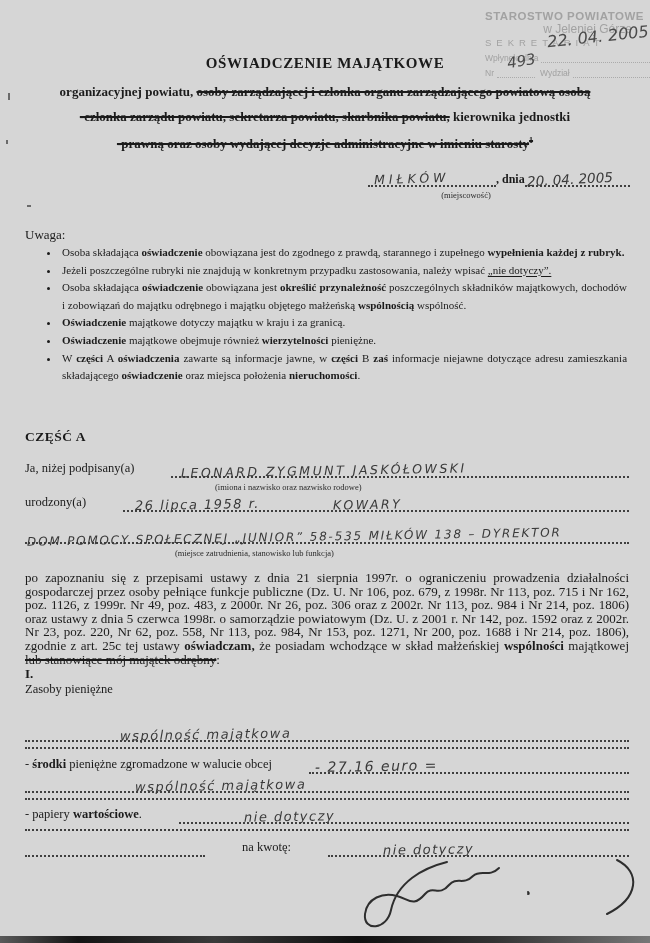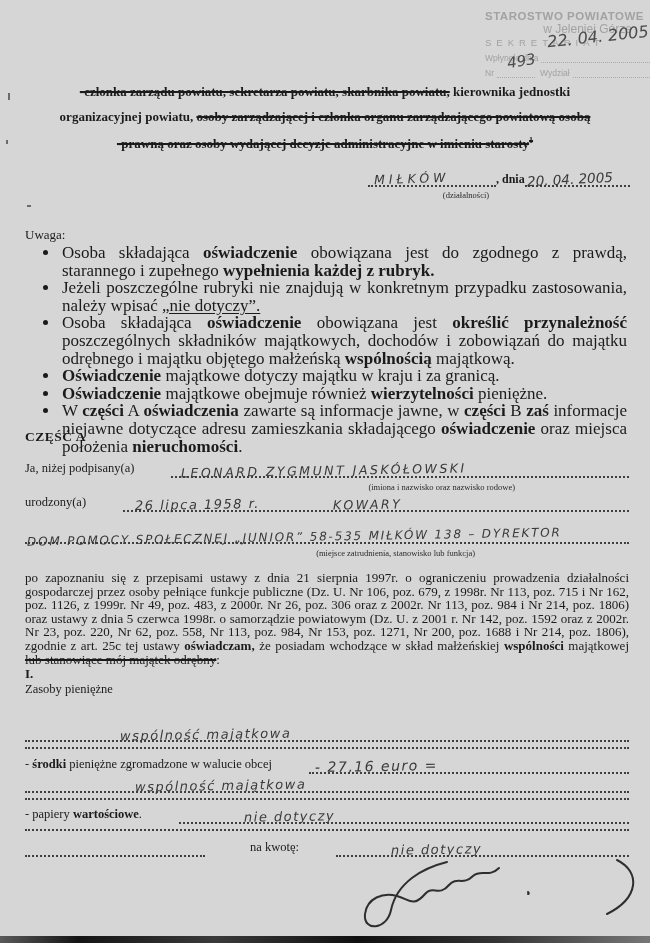--- a/index.html
+++ b/index.html
@@ -39,29 +39,29 @@
   .pd-leader.one{flex:0 0 128px;}
   .pd-leader.two{flex:1;}
   .pd-place{position:absolute;left:6px;bottom:-1px;font-size:12.5px;letter-spacing:4px;transform:rotate(-2deg);}
   .pd-date{position:absolute;left:2px;bottom:-2px;font-size:13.5px;transform:rotate(-3deg);}
   .pd-caption{font-size:8.5px;margin:3px 0 0 38px;width:120px;text-align:center;color:#2a2a2a;}
 
   
   .uwaga-label{position:absolute;top:227px;left:25px;font-size:13px;}
   .bullets{position:absolute;top:244px;left:28px;width:599px;}
   .bullets ul{margin:0;padding-left:32px;}
-  .bullets li{font-size:17px;line-height:17.6px;text-align:justify;padding-left:2px;}
+  .bullets li{font-size:11px;line-height:17.6px;text-align:justify;padding-left:2px;}
 
   .czesc{position:absolute;top:429px;left:25px;font-size:13.5px;font-weight:bold;letter-spacing:.5px;}
 
   
   .row{position:absolute;left:25px;width:604px;display:flex;align-items:flex-start;font-size:12.5px;gap:34px;}
   .leader{flex:1;position:relative;border-bottom:2px dotted #3f3f3f;height:15px;margin-left:3px;}
   .leader .hw{position:absolute;bottom:-2px;white-space:nowrap;}
-  .caption{position:absolute;font-size:8.5px;color:#2a2a2a;text-align:right;}
+  .caption{position:absolute;font-size:8.5px;color:#2a2a2a;text-align:left;}
 
   .hw-caps{letter-spacing:2.5px;font-size:12.5px;transform:rotate(-1deg);display:inline-block;}
   .hw-low{letter-spacing:1.5px;font-size:13px;transform:rotate(-1deg);display:inline-block;}
 
   .legal{position:absolute;top:571px;left:25px;width:604px;font-size:13px;
     line-height:13.6px;text-align:justify;}
 
   .sec-numeral{position:absolute;top:666px;left:25px;font-size:13px;font-weight:bold;}
   .sec-heading{position:absolute;top:682px;left:25px;font-size:12.5px;}
 
@@ -90,45 +90,46 @@
     <div class="stamp-row">
       <span>Nr</span>
       <span class="stamp-leader fix"></span>
       <span style="margin-left:5px;">Wydział</span>
       <span class="stamp-leader"></span>
     </div>
     <span class="hw stamp-hw-date">22. 04. 2005</span>
     <span class="hw stamp-hw-nr">493</span>
   </div>
 
+  <div class="title">OŚWIADCZENIE MAJĄTKOWE</div>
   <div class="subtitle">
+    <div><span>organizacyjnej powiatu, </span><span class="st">osoby zarządzającej i członka organu zarządzającego powiatową osobą</span></div>
     <div><span class="st">-członka zarządu powiatu, sekretarza powiatu, skarbnika powiatu,</span><span> kierownika jednostki</span></div>
-    <div><span>organizacyjnej powiatu, </span><span class="st">osoby zarządzającej i członka organu zarządzającego powiatową osobą</span></div>
     <div><span class="st">-prawną oraz osoby wydającej decyzje administracyjne w imieniu starosty</span><sup class="st">1</sup></div>
   </div>
 
   <div class="place-date">
     <div class="pd-row">
       <span class="pd-leader one">
         <span class="hw pd-place">MIŁKÓW</span>
       </span>
       <span style="font-weight:bold;">, dnia</span>
       <span class="pd-leader two">
         <span class="hw pd-date">20. 04. 2005</span>
       </span>
     </div>
-    <div class="pd-caption">(działalności)</div>
+    <div class="pd-caption">(miejscowość)</div>
   </div>
 
   <div class="uwaga-label">Uwaga:</div>
   <div class="bullets">
     <ul>
       <li><span>Osoba składająca </span><span class="b">oświadczenie</span><span> obowiązana jest do zgodnego z prawdą, starannego i zupełnego </span><span class="b">wypełnienia każdej z rubryk.</span></li>
       <li><span>Jeżeli poszczególne rubryki nie znajdują w konkretnym przypadku zastosowania, należy wpisać </span><span class="u">„nie dotyczy”.</span></li>
-      <li><span>Osoba składająca </span><span class="b">oświadczenie</span><span> obowiązana jest </span><span class="b">określić przynależność</span><span> poszczególnych składników majątkowych, dochodów i zobowiązań do majątku odrębnego i majątku objętego małżeńską </span><span class="b">wspólnością</span><span> majątkową.</span></li>
+      <li><span>Osoba składająca </span><span class="b">oświadczenie</span><span> obowiązana jest </span><span class="b">określić przynależność</span><span> poszczególnych składników majątkowych, dochodów i zobowiązań do majątku odrębnego i majątku objętego małżeńską </span><span class="b">wspólnością</span><span> wspólność.</span></li>
       <li><span class="b">Oświadczenie</span><span> majątkowe dotyczy majątku w kraju i za granicą.</span></li>
       <li><span class="b">Oświadczenie</span><span> majątkowe obejmuje również </span><span class="b">wierzytelności</span><span> pieniężne.</span></li>
       <li><span>W </span><span class="b">części</span><span> A </span><span class="b">oświadczenia</span><span> zawarte są informacje jawne, w </span><span class="b">części</span><span> B </span><span class="b">zaś</span><span> informacje niejawne dotyczące adresu zamieszkania składającego </span><span class="b">oświadczenie</span><span> oraz miejsca położenia </span><span class="b">nieruchomości</span><span>.</span></li>
     </ul>
   </div>
 
   <div class="czesc">CZĘŚĆ A</div>
 
   <div class="row" style="top:461px;">
     <span>Ja, niżej podpisany(a)</span>
@@ -181,21 +182,21 @@
   <div class="row" style="top:807px;">
     <span><span>- papiery </span><span class="b">wartościowe</span><span>.</span></span>
     <span class="leader">
       <span class="hw hw-low" style="left:65px;">nie dotyczy</span>
     </span>
   </div>
   <div class="dotline" style="top:817px;"></div>
 
   <div class="row" style="top:840px;">
     <span class="leader" style="flex:0 0 180px;margin-left:0;"></span>
-    <span style="margin-left:11px;">na kwotę:</span>
+    <span style="margin-left:3px;">na kwotę:</span>
     <span class="leader">
       <span class="hw hw-low" style="left:55px;">nie dotyczy</span>
     </span>
   </div>
 
   <svg class="signature" width="300" height="86" viewBox="0 0 300 86">
     <g fill="none" stroke="#2e2e2e" stroke-width="2" stroke-linecap="round">
       <path d="M 102 10 C 78 16, 52 30, 46 58 C 42 78, 18 80, 20 62 C 22 46, 38 40, 52 44 C 64 47, 68 56, 80 42 C 88 33, 94 45, 104 33 C 112 24, 118 34, 128 24 C 136 17, 144 26, 154 16"></path>
       <path d="M 183 40 C 184 41, 184 42, 183 42"></path>
       <path d="M 272 8 C 296 20, 294 46, 262 62"></path>

